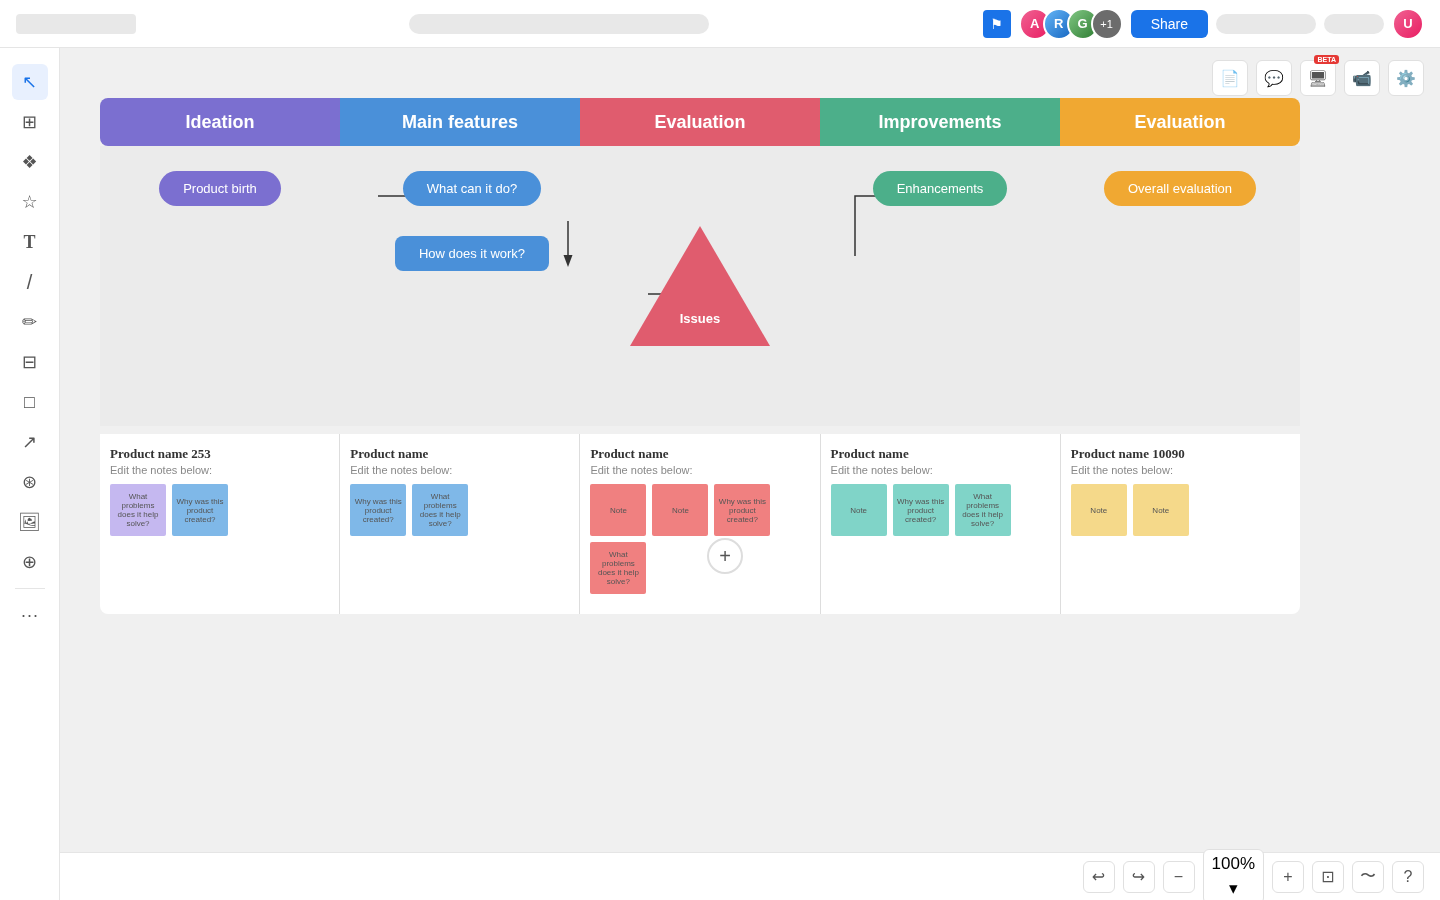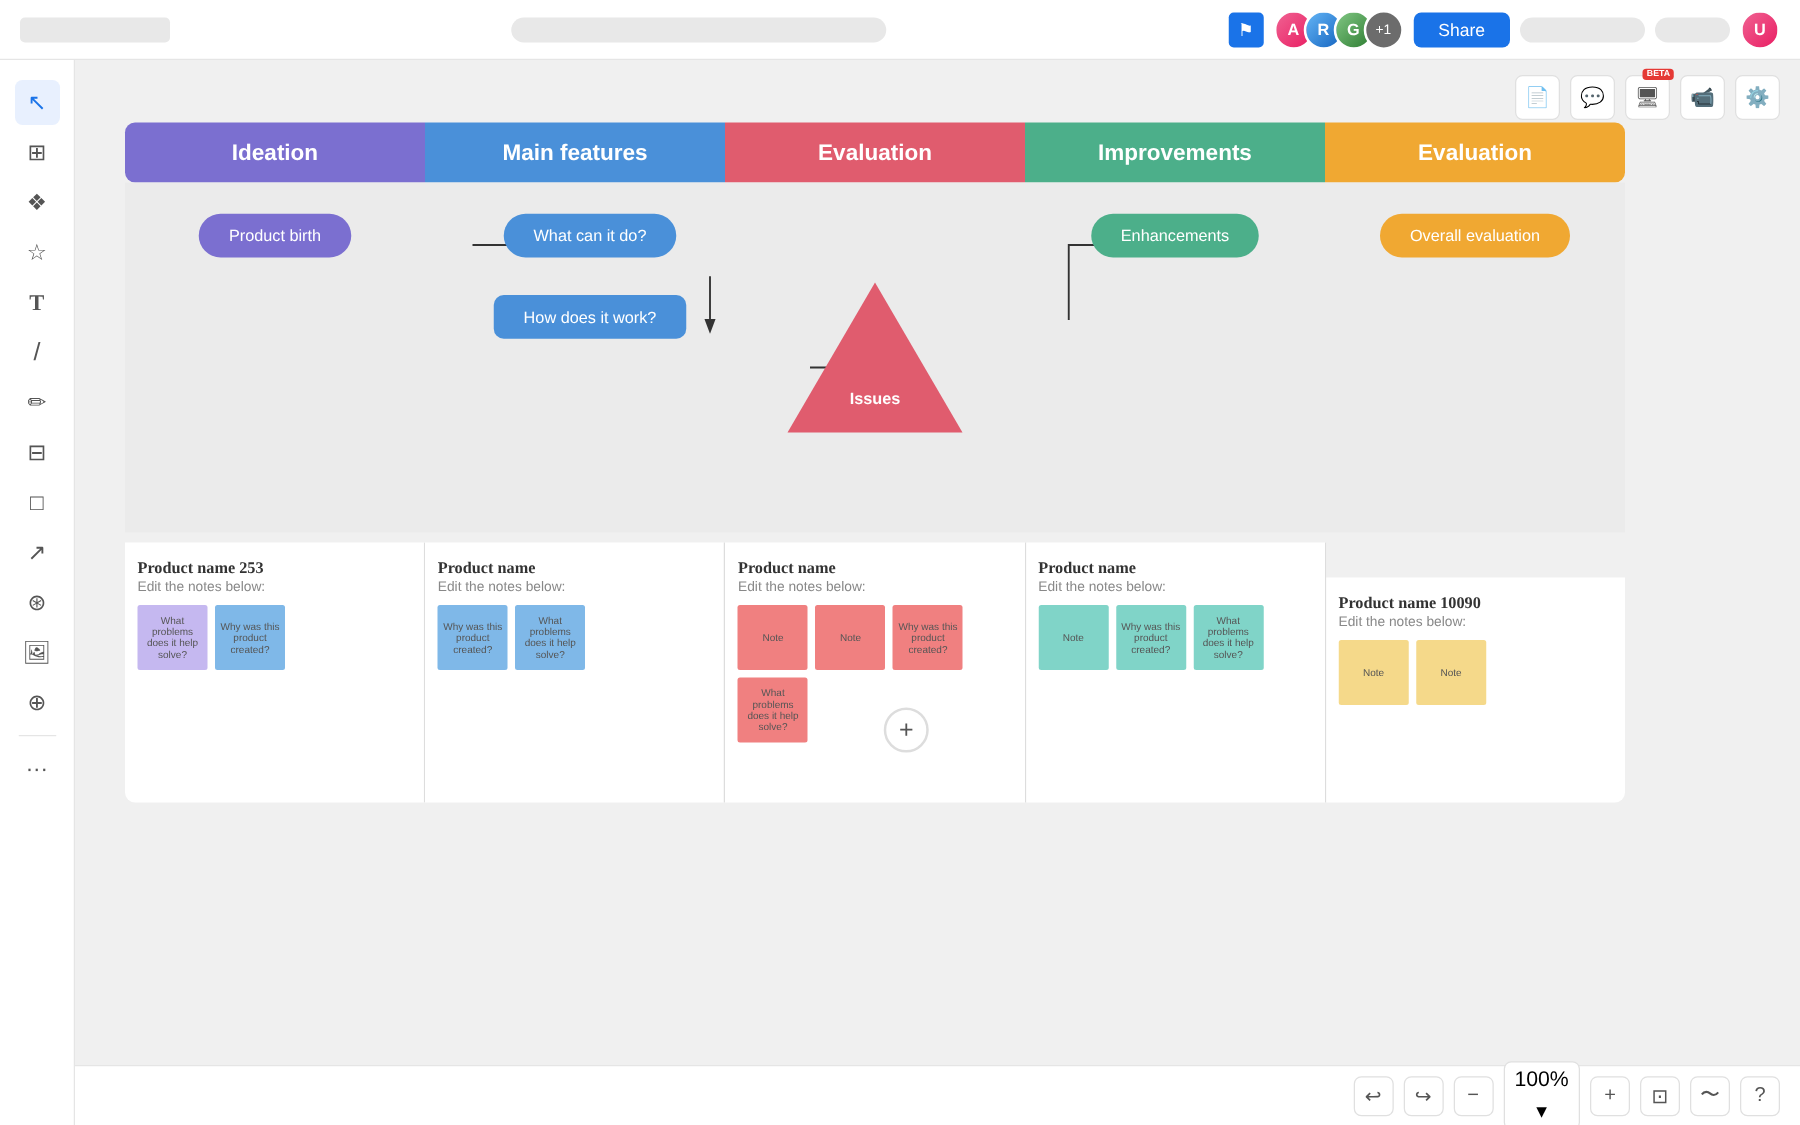--- a/index.html
+++ b/index.html
@@ -166,21 +166,21 @@
     }
     .note-card-col {
       flex: 1;
       border-right: 1px solid #ddd;
       padding: 12px 10px;
       background: #fff;
       min-height: 180px;
     }
     .note-card-col:last-child { border-right: none; }
     .note-card-col:first-child { border-radius: 0 0 0 8px; }
-    .note-card-col:last-child { border-radius: 0 0 8px 0; margin-top: 28px; }
+    .note-card-col:last-child { border-radius: 0 0 8px 0; }
 
     .note-card-title { font-size: 13px; font-weight: 600; color: #333; margin-bottom: 2px; font-family: Liberation Serif, serif; }
     .note-card-subtitle { font-size: 11px; color: #888; margin-bottom: 8px; }
 
     .sticky-notes { display: flex; flex-wrap: wrap; gap: 6px; }
     .sticky {
       width: 56px; height: 52px;
       border-radius: 2px;
       display: flex; align-items: center; justify-content: center;
       font-size: 8px;

